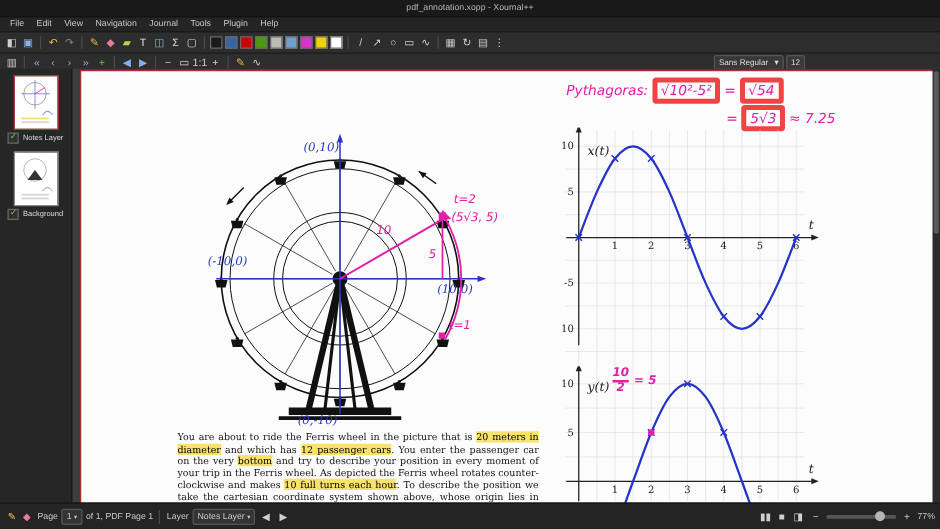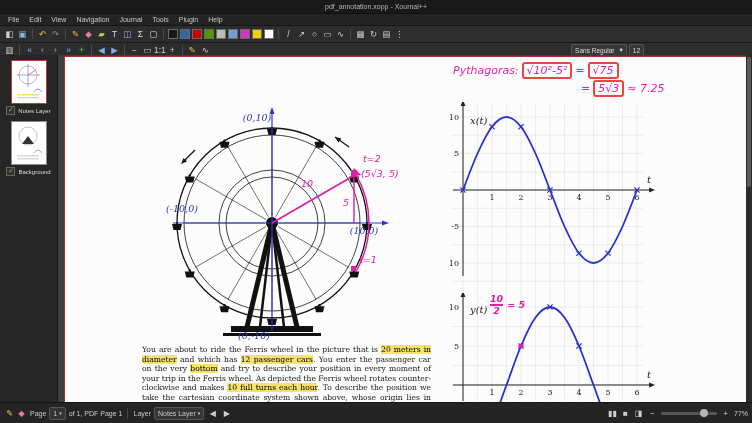--- a/index.html
+++ b/index.html
@@ -31,21 +31,21 @@
   .sb-box{background:#343434;border:1px solid #555;padding:0 3px;height:11px;display:flex;align-items:center;border-radius:2px;gap:2px;}
   .sb-icon{width:11px;height:11px;display:flex;align-items:center;justify-content:center;font-size:8px;color:#cfcfcf;}
   .sb-sep{width:1px;height:11px;background:#474747;margin:0 2px;}
   .sb-right{margin-left:auto;display:flex;align-items:center;gap:3px;}
   .slider{width:56px;height:3px;background:#565656;border-radius:2px;position:relative;}
   .slider-thumb{position:absolute;left:70%;top:-3px;width:8px;height:8px;border-radius:50%;background:#b5b5b5;}
   
   .pyth{position:absolute;left:388px;top:5px;color:#e020a8;font-family:"DejaVu Sans",sans-serif;font-style:italic;font-size:11px;}
   .pyth-line{display:flex;align-items:center;gap:3px;}
   .pyth-line2{margin-left:128px;margin-top:1px;}
-  .pbox{border:2px solid #ef4444;border-radius:3px;padding:0 3px;}
+  .pbox{border:4px solid #ef4444;border-radius:3px;padding:0 3px;}
   .paragraph{position:absolute;left:77px;top:288px;width:289px;font-family:"DejaVu Serif",serif;font-size:7.6px;line-height:1.26;text-align:justify;color:#151515;}
   .paragraph mark{background:#f7e26b;padding:0;}
   .frac-note{position:absolute;left:425px;top:237px;color:#e020a8;font-family:"DejaVu Sans",sans-serif;font-style:italic;font-size:9.5px;display:flex;align-items:center;gap:4px;font-weight:bold;}
   .frac{display:inline-flex;flex-direction:column;align-items:center;line-height:1;}
   .frac .bar{width:100%;height:1.5px;background:#e020a8;margin:0.5px 0;}
   svg text.tick{font-family:"DejaVu Serif",serif;font-size:8px;fill:#222;}
   svg text.func{font-family:"DejaVu Serif",serif;font-style:italic;font-size:10px;fill:#222;}
   svg text.blab{font-family:"DejaVu Serif",serif;font-style:italic;font-size:9.5px;fill:#2a35c8;}
   svg text.plab{font-family:"DejaVu Sans",sans-serif;font-style:italic;font-size:9.5px;fill:#e020a8;}
 </style>
@@ -167,21 +167,21 @@
   </div>
 
   <div class="canvas">
     <div class="page">
 
       <div class="pyth">
         <div class="pyth-line">
           <span>Pythagoras:</span>
           <span class="pbox">√10²-5²</span>
           <span>=</span>
-          <span class="pbox">√75</span>
+          <span class="pbox">√54</span>
         </div>
         <div class="pyth-line pyth-line2">
           <span>=</span>
           <span class="pbox">5√3</span>
           <span>≈ 7.25</span>
         </div>
       </div>
 
       <svg id="wheel" style="position:absolute;left:68px;top:36px;" width="290" height="312" viewBox="0 0 290 312">
         <g id="wheel-dynamic">

